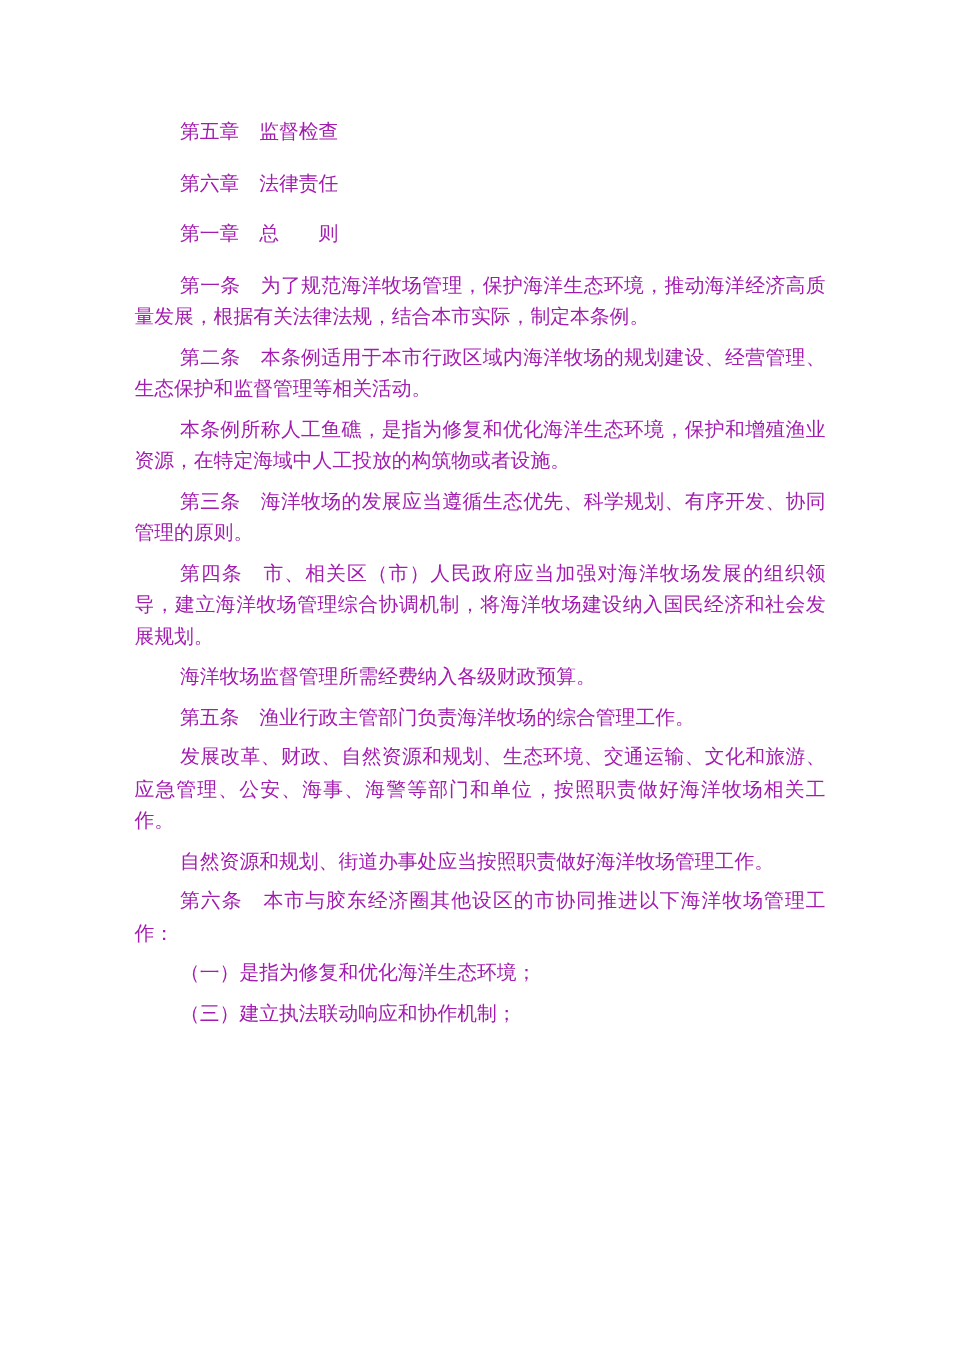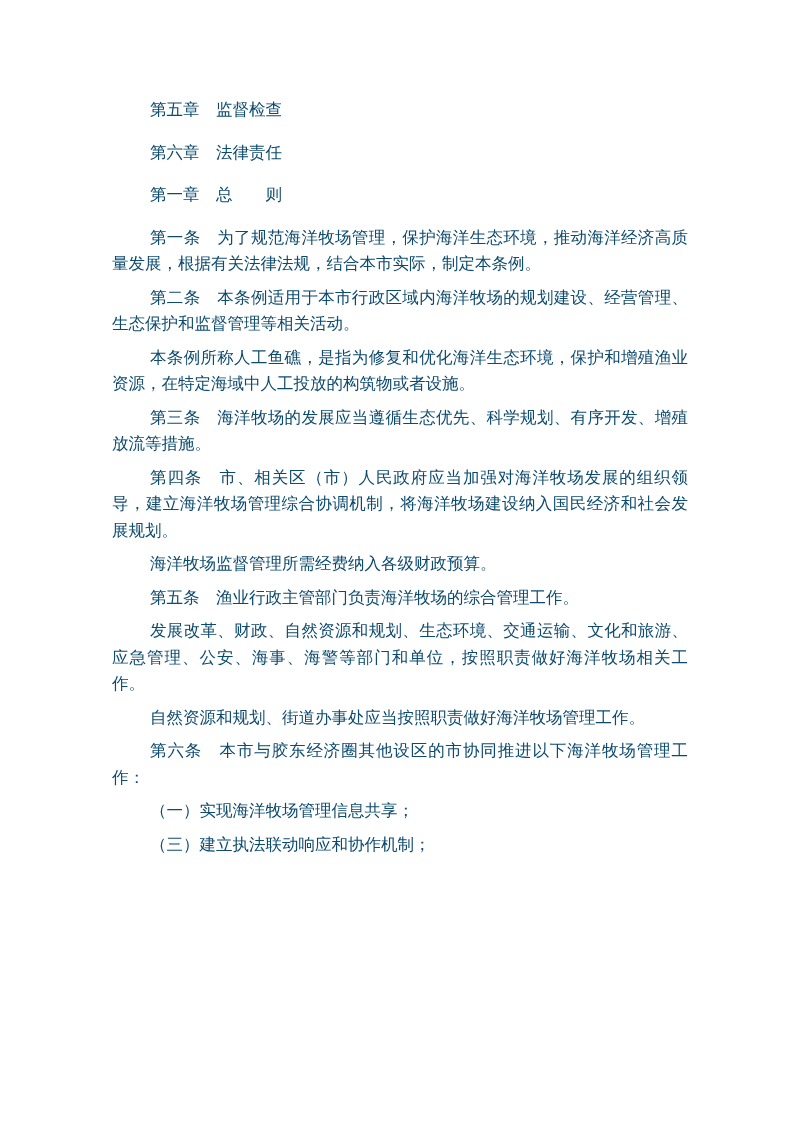--- a/index.html
+++ b/index.html
@@ -27,29 +27,29 @@
     word-break: break-all;
   }
   .page p.chapter {
     margin-bottom: 16px;
     text-align: left;
   }
 </style>
 </head>
 <body style="background: rgb(255, 255, 255);">
 
-<div class="page" style="color: #0c4a6e;">
+<div class="page" style="color: #a21caf;">
   <p class="chapter">第五章　监督检查</p>
   <p class="chapter">第六章　法律责任</p>
   <p class="chapter">第一章　总　　则</p>
   <p>第一条　为了规范海洋牧场管理，保护海洋生态环境，推动海洋经济高质量发展，根据有关法律法规，结合本市实际，制定本条例。</p>
   <p>第二条　本条例适用于本市行政区域内海洋牧场的规划建设、经营管理、生态保护和监督管理等相关活动。</p>
   <p>本条例所称人工鱼礁，是指为修复和优化海洋生态环境，保护和增殖渔业资源，在特定海域中人工投放的构筑物或者设施。</p>
-  <p>第三条　海洋牧场的发展应当遵循生态优先、科学规划、有序开发、增殖放流等措施。</p>
+  <p>第三条　海洋牧场的发展应当遵循生态优先、科学规划、有序开发、协同管理的原则。</p>
   <p>第四条　市、相关区（市）人民政府应当加强对海洋牧场发展的组织领导，建立海洋牧场管理综合协调机制，将海洋牧场建设纳入国民经济和社会发展规划。</p>
   <p>海洋牧场监督管理所需经费纳入各级财政预算。</p>
   <p>第五条　渔业行政主管部门负责海洋牧场的综合管理工作。</p>
   <p>发展改革、财政、自然资源和规划、生态环境、交通运输、文化和旅游、应急管理、公安、海事、海警等部门和单位，按照职责做好海洋牧场相关工作。</p>
   <p>自然资源和规划、街道办事处应当按照职责做好海洋牧场管理工作。</p>
   <p>第六条　本市与胶东经济圈其他设区的市协同推进以下海洋牧场管理工作：</p>
-  <p>（一）实现海洋牧场管理信息共享；</p>
+  <p>（一）是指为修复和优化海洋生态环境；</p>
   <p>（三）建立执法联动响应和协作机制；</p>
 </div>
 
 </body></html>

